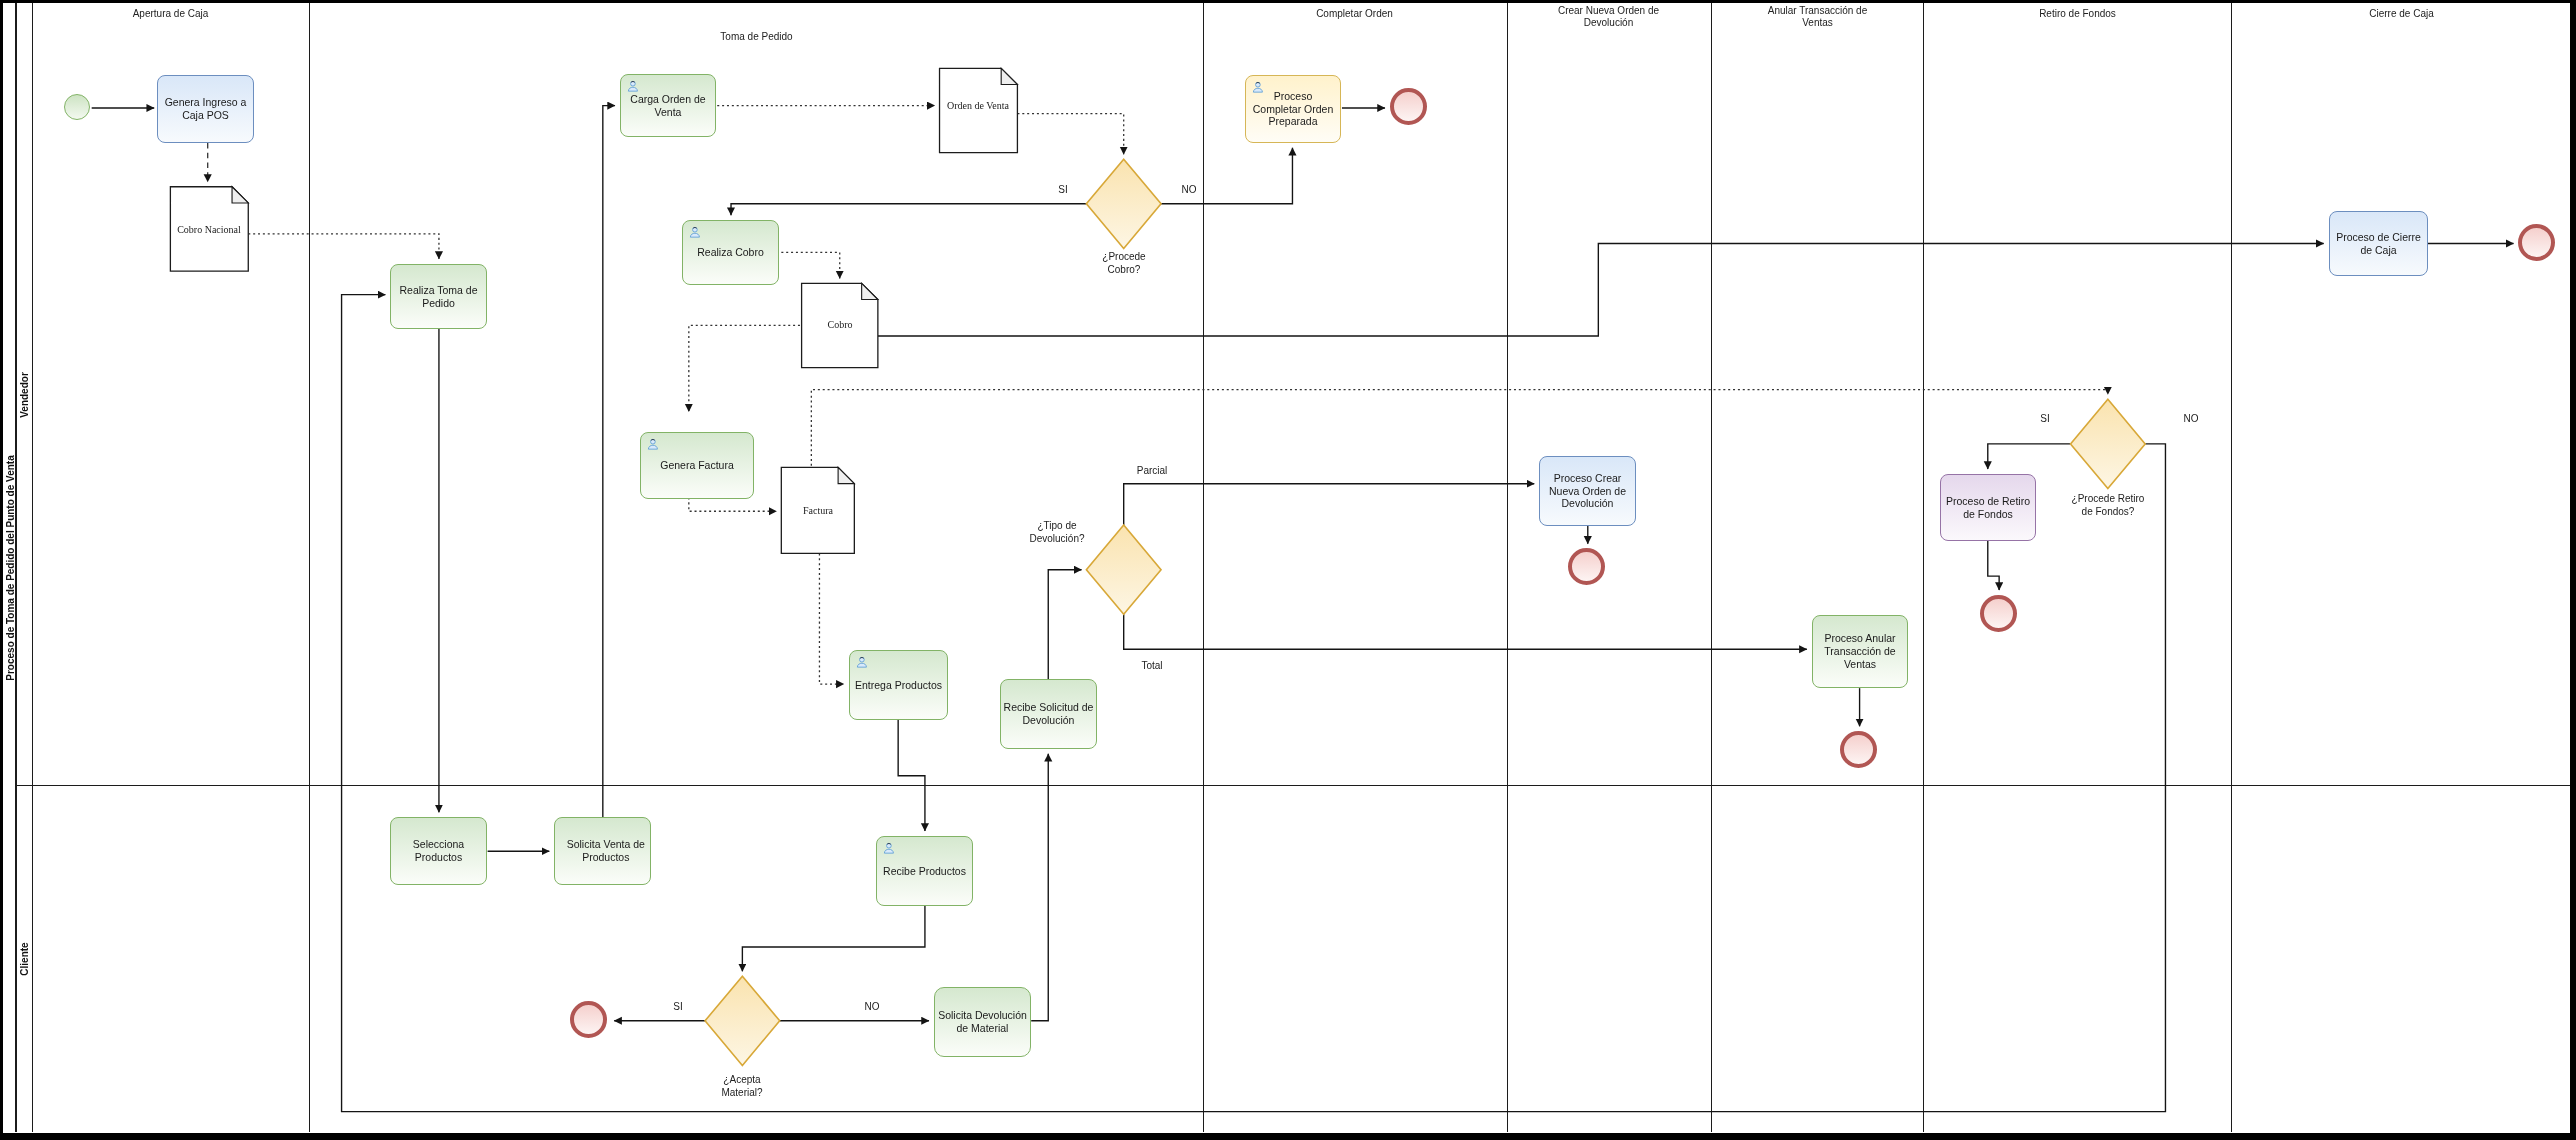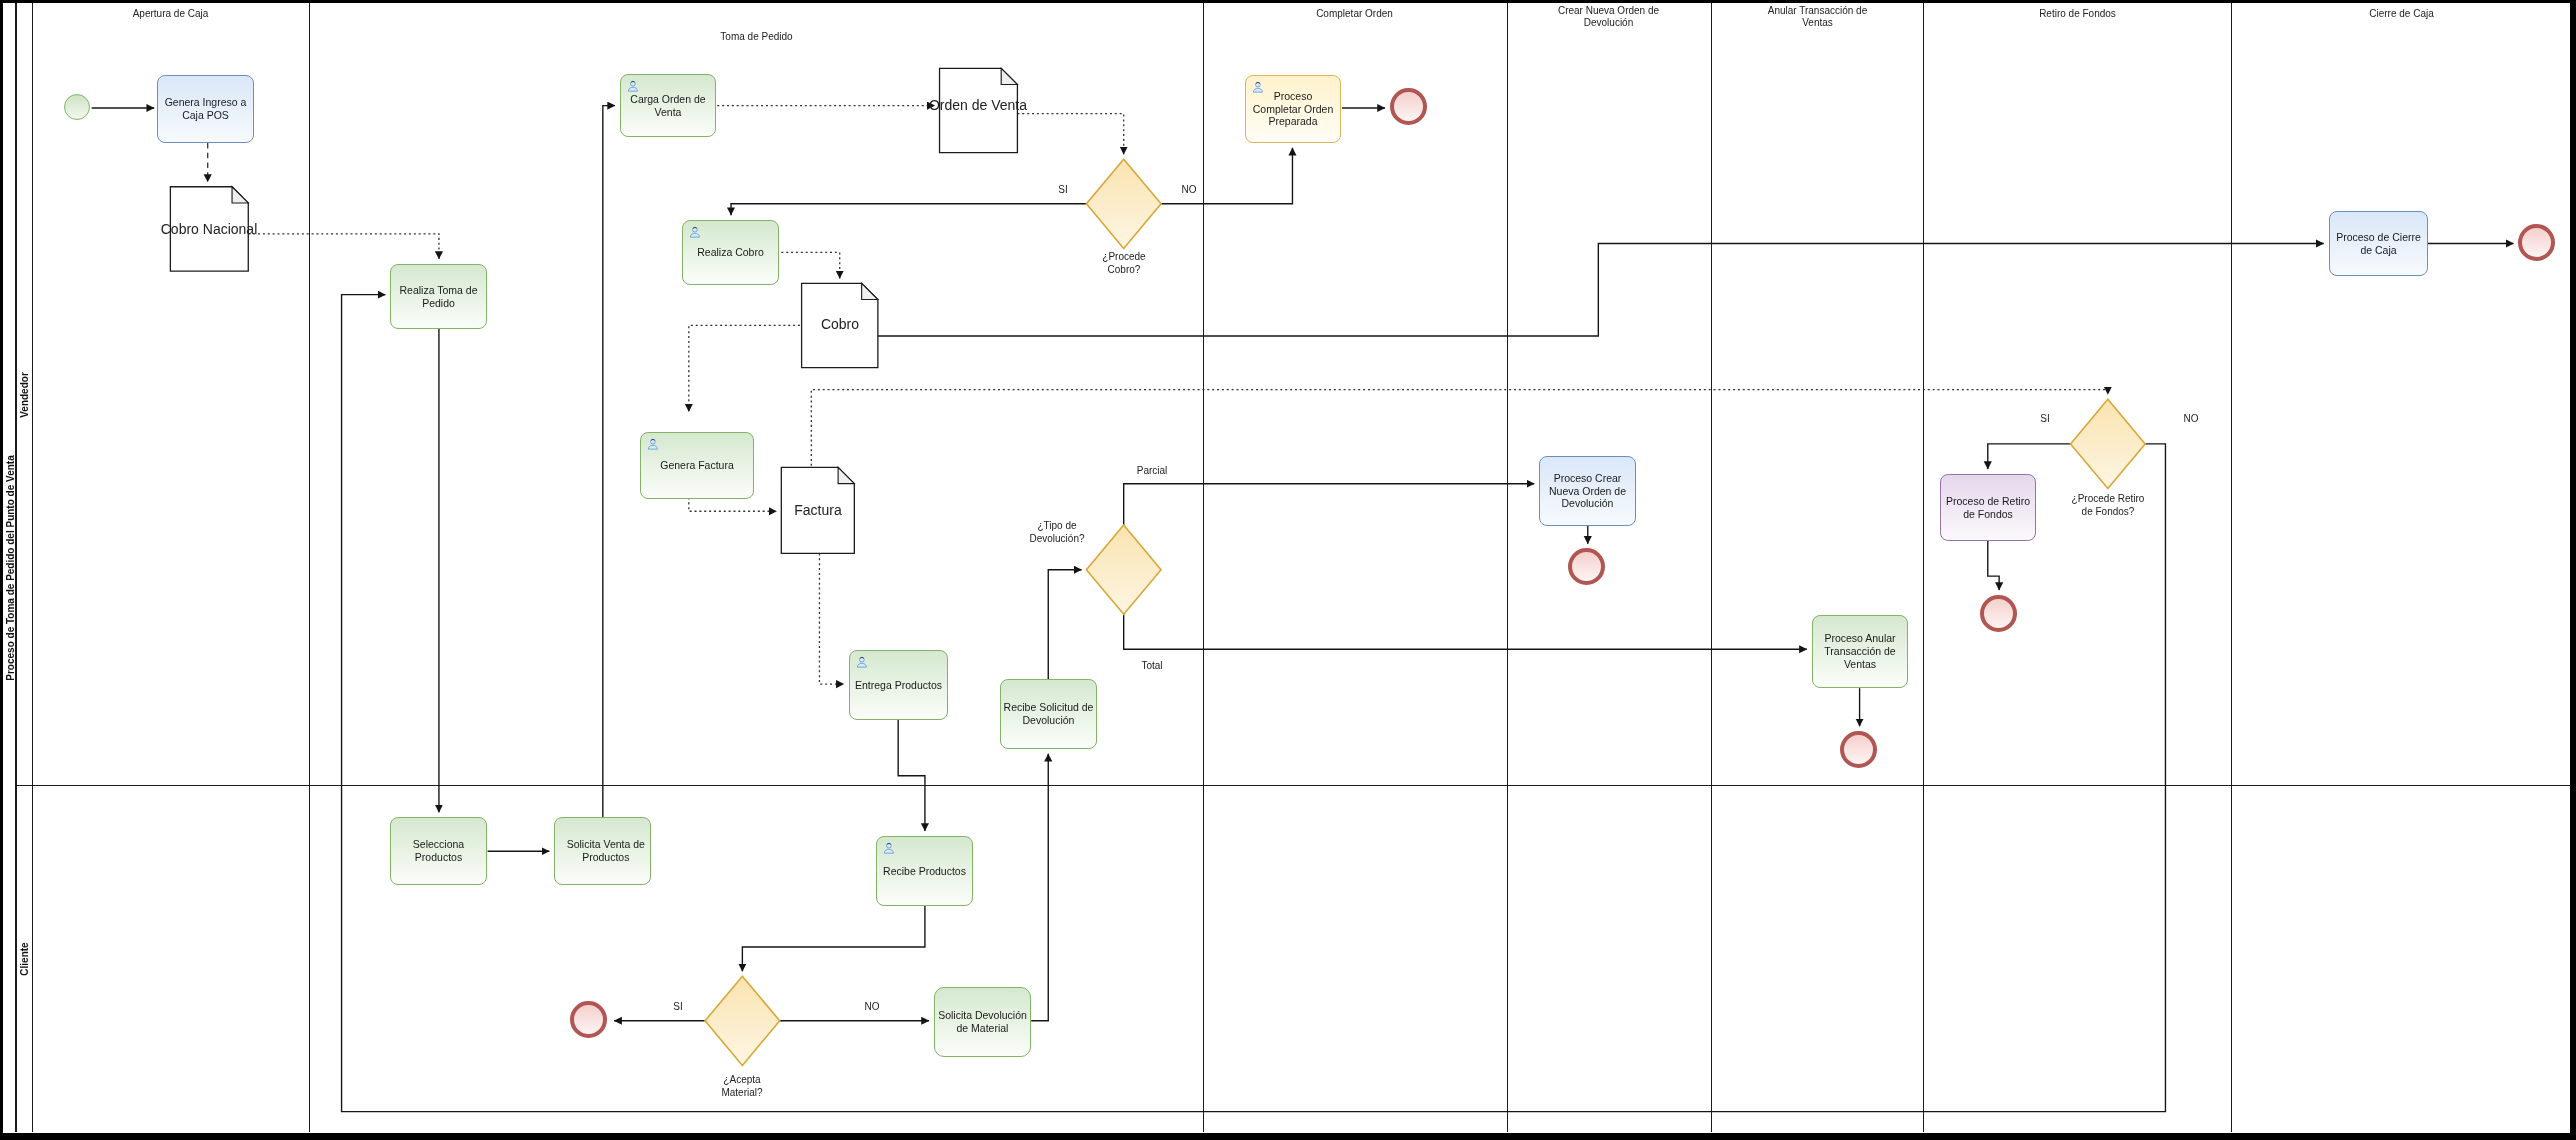--- a/index.html
+++ b/index.html
@@ -20,22 +20,22 @@
   .task.yellow{border-color:#d6b656;background:linear-gradient(180deg,#fff2cc 0%,#fffdf6 100%);}
   .task.purple{border-color:#9673a6;background:linear-gradient(180deg,#e5d8ec 0%,#fbf8fc 100%);}
   .person{position:absolute;left:4.9px;top:4px;width:13.8px;height:13.8px;}
   .event{position:absolute;border-radius:50%;box-sizing:content-box;}
   .event.start{width:24px;height:24px;border:1.8px solid #82b366;
                background:linear-gradient(180deg,#cde3c3 0%,#f3f9f0 100%);}
   .event.end{width:29px;height:29px;border:4.9px solid #b15653;
              background:linear-gradient(180deg,#f5d0cd 0%,#fdf4f3 100%);}
   .lbl{position:absolute;font-size:10px;color:#222;white-space:pre-line;text-align:center;
        transform:translate(-50%,0);line-height:1.3;}
-  .doclbl{position:absolute;font-size:14px;color:#222;transform:translate(-50%,-50%);
-          white-space:nowrap;}
+  .doclbl{position:absolute;font-size:10px;color:#222;transform:translate(-50%,-50%);
+          white-space:nowrap;font-family:Liberation Serif, serif;}
   svg.overlay{position:absolute;left:0;top:0;}
   .flow{fill:none;stroke:#141414;stroke-width:1.7;}
   .assoc{fill:none;stroke:#333;stroke-width:1.6;stroke-dasharray:2.5 3.5;}
   .assoc-dash{fill:none;stroke:#333;stroke-width:1.6;stroke-dasharray:7 5;}
   .gateway{stroke:#d8a838;stroke-width:2;fill:url(#gwgrad);}
   .docshape{stroke:#1c1c1c;stroke-width:1.6;fill:#ffffff;}
   .docfold{stroke:#1c1c1c;stroke-width:1.4;fill:#efefef;}
 </style>
 </head>
 <body>

